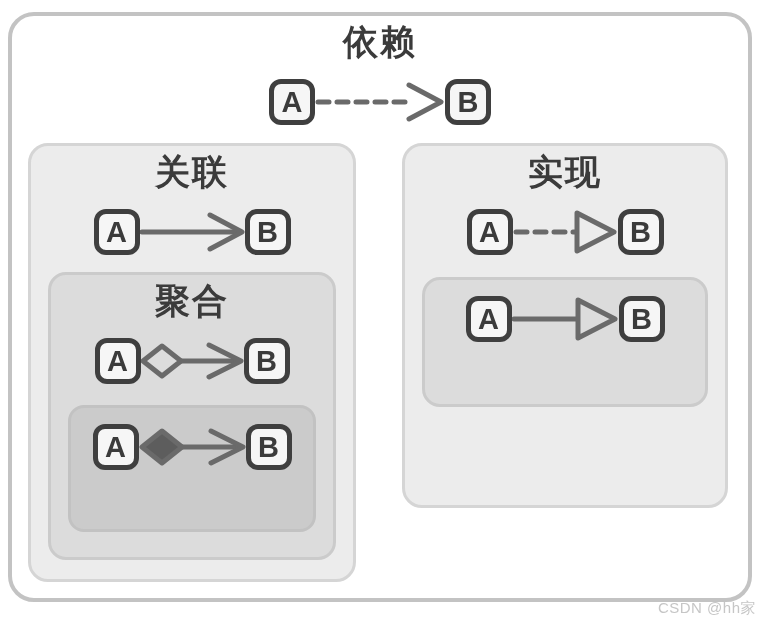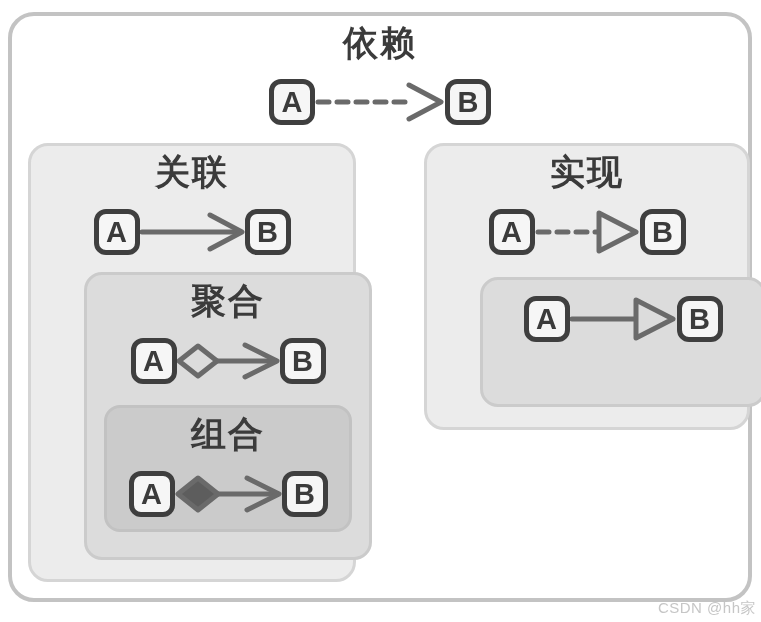--- a/index.html
+++ b/index.html
@@ -23,37 +23,37 @@
   }
   .outer{
     position:absolute;left:8px;top:12px;width:744px;height:590px;
     box-sizing:border-box;border:4px solid var(--outer-border);
     border-radius:26px;background:#ffffff;
   }
   .title{
     text-align:center;font-size:35px;line-height:42px;font-weight:bold;
     color:var(--text);letter-spacing:2px;
   }
-  .dep-title{margin-top:6px;}
+  .dep-title{margin-top:6px;font-family:Liberation Serif, serif;}
   .row{display:flex;justify-content:center;align-items:center;}
   .dep-row{margin-top:13px;}
   .node{
     width:46px;height:46px;box-sizing:border-box;
     border:5px solid var(--box-border);border-radius:12px;background:#f6f6f6;
     display:flex;align-items:center;justify-content:center;
     font-size:29px;font-weight:bold;color:var(--text);
   }
   .panel{position:absolute;box-sizing:border-box;}
   .p1{background:var(--panel-level1);border:3px solid var(--panel1-border);border-radius:20px;}
-  .p2{background:var(--panel-level2);border:3px solid var(--panel2-border);border-radius:18px;margin-left:36px;}
+  .p2{background:var(--panel-level2);border:3px solid var(--panel2-border);border-radius:18px;}
   .p3{background:var(--panel-level3);border:3px solid var(--panel3-border);border-radius:16px;}
   .panel-association{left:16px;top:127px;width:328px;height:439px;}
   .panel-aggregation{left:17px;top:126px;width:288px;height:288px;}
   .panel-composition{left:17px;top:130px;width:248px;height:127px;}
-  .panel-realization{left:412px;top:127px;width:326px;height:287px;}
+  .panel-realization{left:390px;top:127px;width:326px;height:365px;}
   .panel-inheritance{left:17px;top:131px;width:286px;height:130px;}
   .panel .title{margin-top:5px;}
   .panel .row{margin-top:14px;}
   svg.conn{display:block;}
   .stroke{stroke:var(--line);stroke-width:5;stroke-linecap:round;stroke-linejoin:round;}
   .nofill{fill:none;}
   .dashes{stroke-dasharray:11 8;}
   .tri1{fill:var(--panel-level1);}
   .tri2{fill:var(--panel-level2);}
   .dia-hollow{fill:var(--panel-level2);}
@@ -98,21 +98,20 @@
           <div class="node">A</div>
           <svg class="conn" width="103" height="50" viewBox="0 0 103 50">
             <line class="stroke" x1="38" y1="25" x2="96" y2="25"></line>
             <path class="stroke dia-hollow" d="M2 25 L21 10 L40 25 L21 40 Z"></path>
             <path class="stroke nofill" d="M68 9 L100 25 L68 41"></path>
           </svg>
           <div class="node">B</div>
         </div>
 
         <div class="panel p3 panel-composition">
-          <div class="title">组合</div>
           <div class="row">
             <div class="node">A</div>
             <svg class="conn" width="107" height="50" viewBox="0 0 107 50">
               <line class="stroke" x1="40" y1="25" x2="100" y2="25"></line>
               <path class="stroke dia-filled" d="M3 25 L23 9 L43 25 L23 41 Z"></path>
               <path class="stroke nofill" d="M72 9 L104 25 L72 41"></path>
             </svg>
             <div class="node">B</div>
           </div>
         </div>

